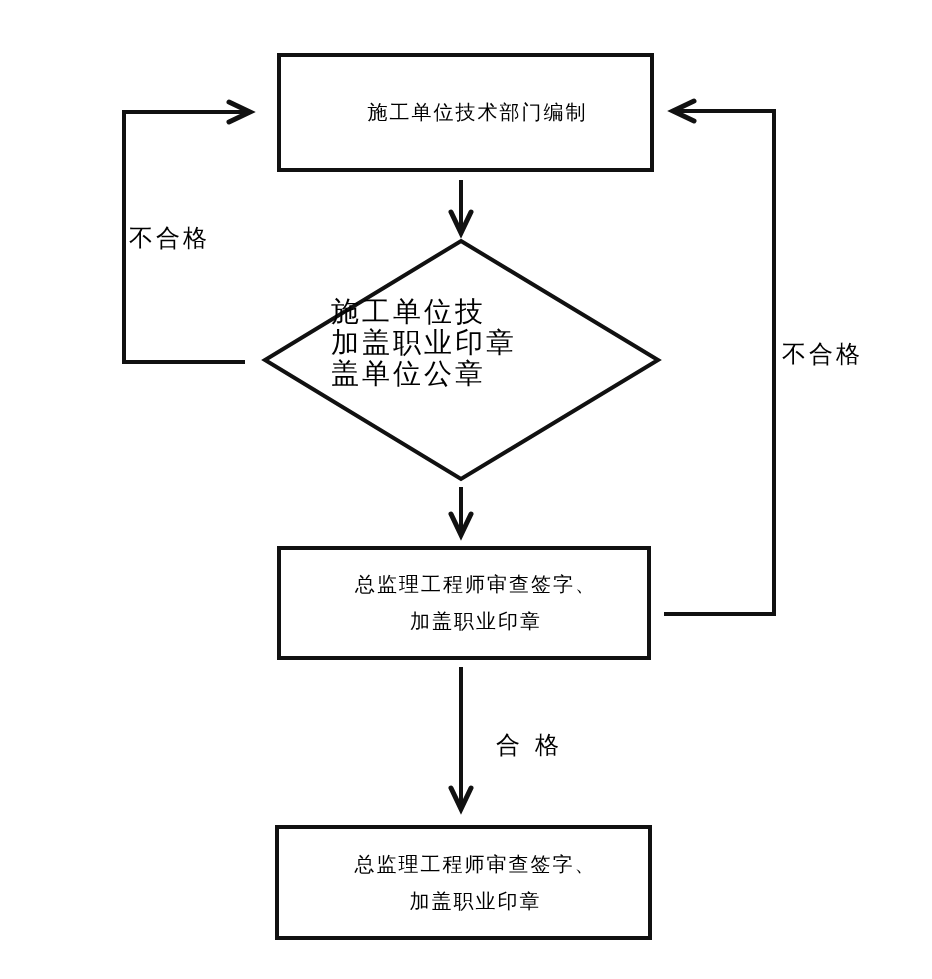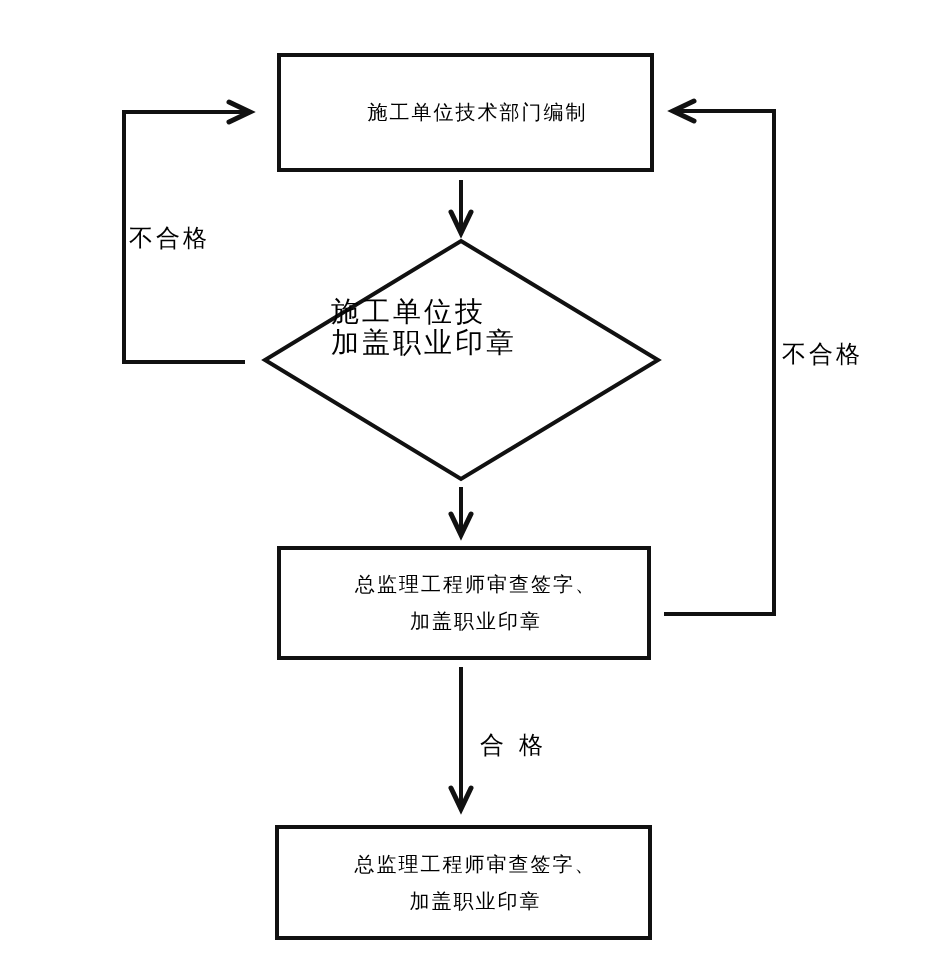--- a/index.html
+++ b/index.html
@@ -55,21 +55,21 @@
   }
   .edge-label {
     position: absolute;
     font-size: 24px;
     font-weight: 500;
     letter-spacing: 3px;
     white-space: nowrap;
   }
   .edge-label-left  { left: 129px; top: 222px; }
   .edge-label-right { left: 782px; top: 338px; }
-  .edge-label-pass  { left: 480px; top: 729px; letter-spacing: 15px; }
+  .edge-label-pass  { left: 496px; top: 729px; letter-spacing: 15px; }
 </style>
 </head>
 <body>
 
 <div class="stage">
 
   <svg class="wires" viewBox="0 0 932 979" xmlns="http://www.w3.org/2000/svg">
     <defs>
       <marker id="arw" markerUnits="userSpaceOnUse" markerWidth="30" markerHeight="30" refX="24" refY="13" orient="auto">
         <path d="M3,3 L24,13 L3,23" fill="none" stroke="#111111" stroke-width="5" stroke-linecap="round" stroke-linejoin="miter"></path>
@@ -89,20 +89,21 @@
     <polygon points="461,241 658,360 461,479 265,360" fill="#ffffff" stroke="#111111" stroke-width="4" stroke-linejoin="miter"></polygon>
   </svg>
 
   <div class="node node-top">
     <div>施工单位技术部门编制</div>
   </div>
 
   <div class="diamond-label">
     <div>施工单位技</div>
     <div>加盖职业印章</div>
+    <div>盖单位公章</div>
   </div>
 
   <div class="node node-mid">
     <div>总监理工程师审查签字、</div>
     <div>加盖职业印章</div>
   </div>
 
   <div class="node node-bottom">
     <div>总监理工程师审查签字、</div>
     <div>加盖职业印章</div>

